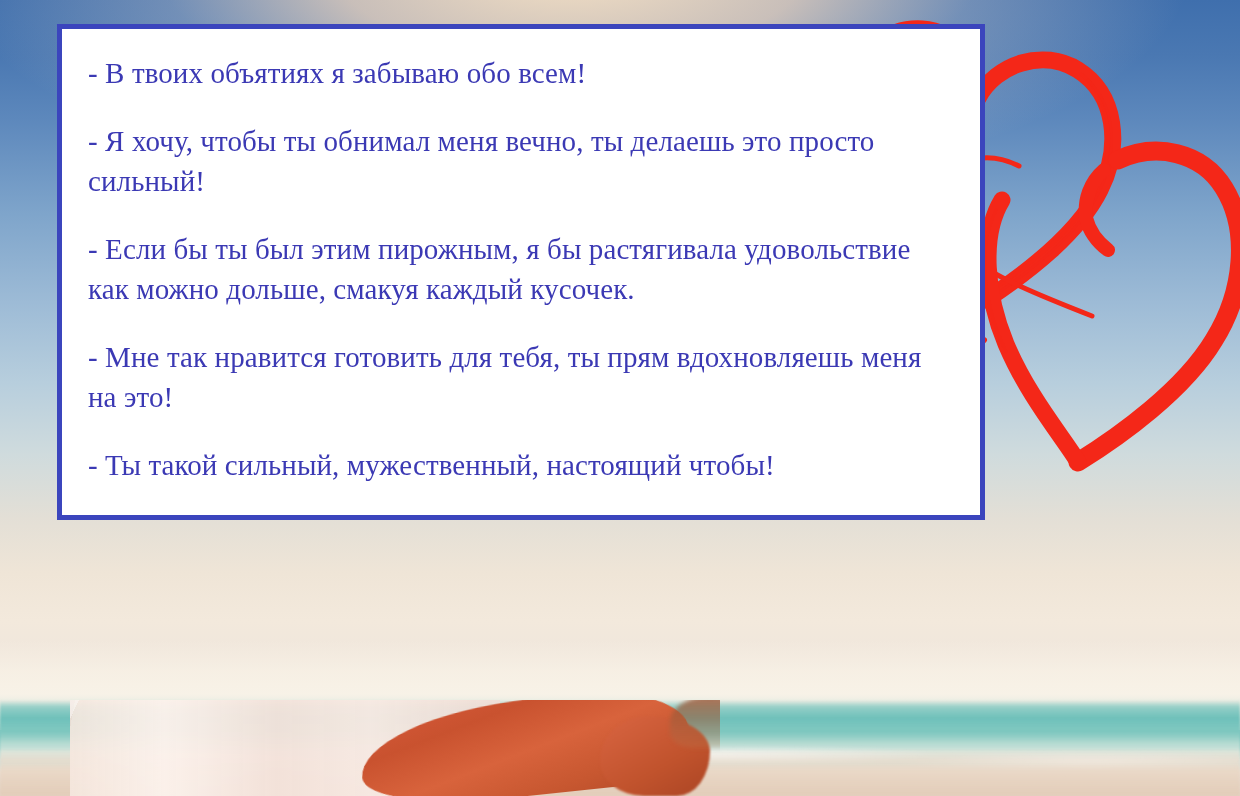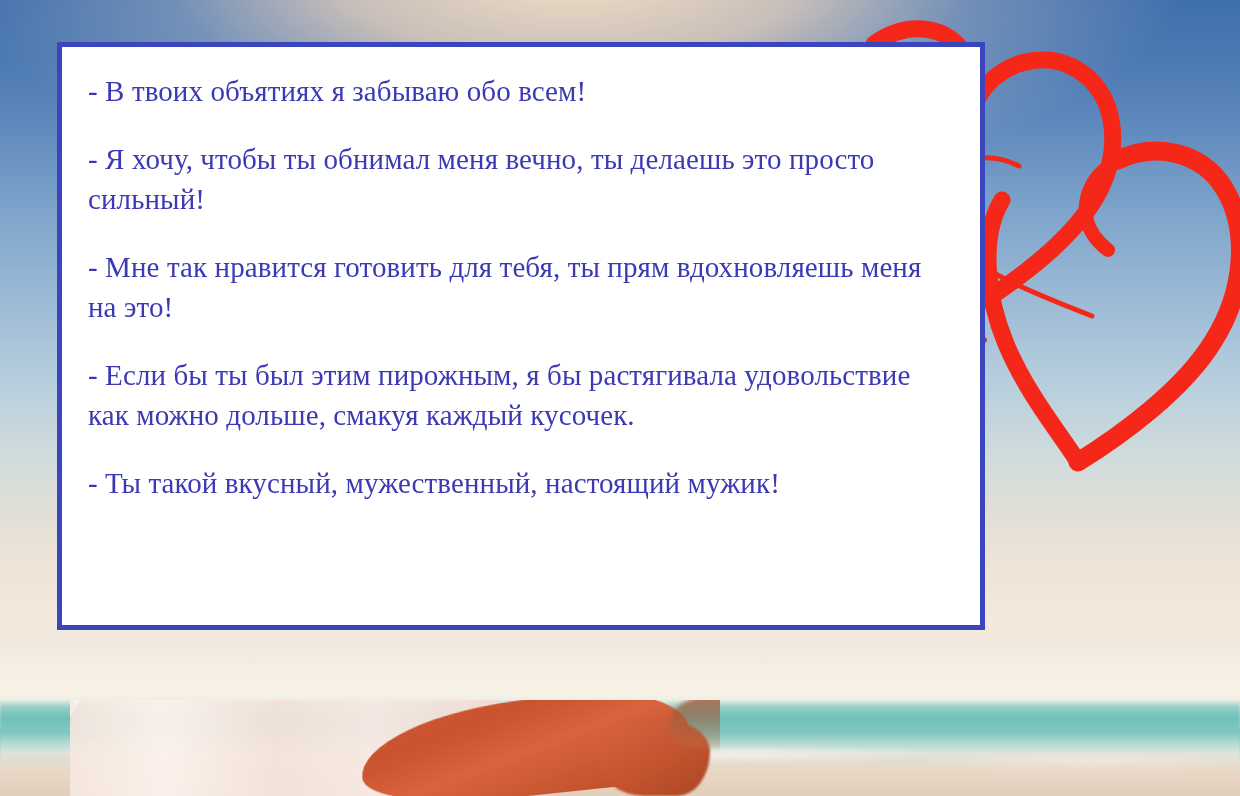--- a/index.html
+++ b/index.html
@@ -182,23 +182,23 @@
     left: 0; top: 0;
     width: 1240px;
     height: 796px;
     pointer-events: none;
   }
 
   
   .card {
     position: absolute;
     left: 57px;
-    top: 42px;
+    top: 24px;
     width: 928px;
-    height: 588px;
+    height: 496px;
     background: #ffffff;
     border: 5px solid #3b45bd;
     box-sizing: border-box;
   }
   .card-body {
     padding: 24px 26px 0 26px;
   }
   .line {
     color: #3b39b4;
     font-size: 29px;
@@ -246,19 +246,19 @@
       <path d="M996 210 C 976 250, 984 306, 1006 352" stroke-width="3" opacity="0.8"></path>
       <path d="M950 328 C 962 330, 974 334, 984 340" stroke-width="6"></path>
       <path d="M1104 170 C 1090 182, 1084 200, 1086 218 C 1090 234, 1100 244, 1108 250" stroke-width="14"></path>
     </g>
   </svg>
 
   <div class="card">
     <div class="card-body">
       <p class="line">- В твоих объятиях я забываю обо всем!</p>
       <p class="line">- Я хочу, чтобы ты обнимал меня вечно, ты делаешь это просто сильный!</p>
+      <p class="line">- Если бы ты был этим пирожным, я бы растягивала удовольствие как можно дольше, смакуя каждый кусочек.</p>
       <p class="line">- Мне так нравится готовить для тебя, ты прям вдохновляешь меня на это!</p>
-      <p class="line">- Если бы ты был этим пирожным, я бы растягивала удовольствие как можно дольше, смакуя каждый кусочек.</p>
-      <p class="line">- Ты такой вкусный, мужественный, настоящий мужик!</p>
+      <p class="line">- Ты такой сильный, мужественный, настоящий чтобы!</p>
     </div>
   </div>
 
 </div>
 
 </body></html>

